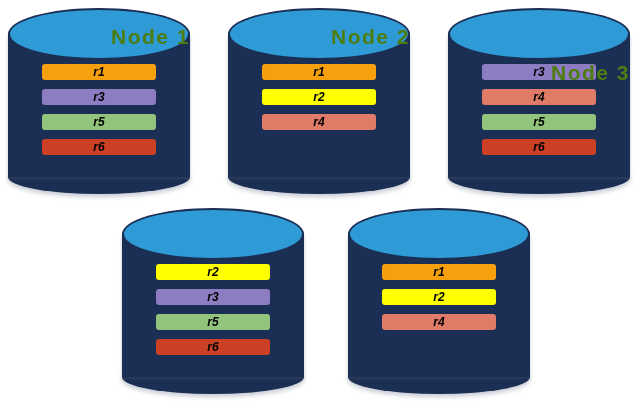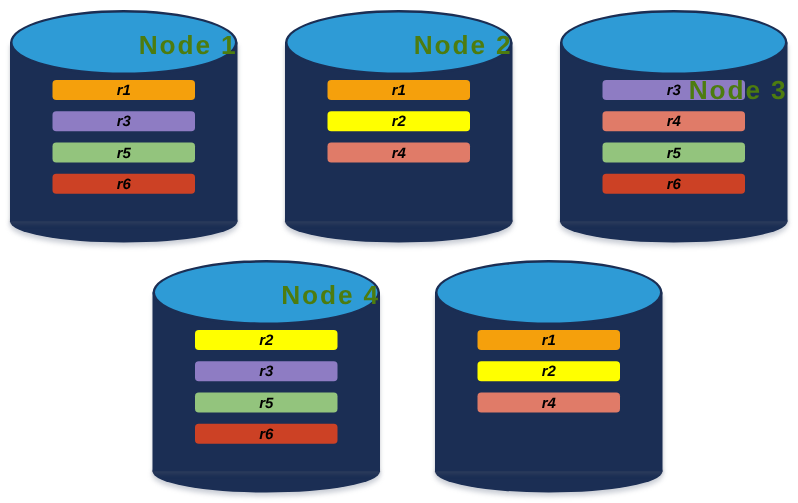--- a/index.html
+++ b/index.html
@@ -128,21 +128,20 @@
         <div class="replica" style="background: rgb(147, 196, 125);">r5</div>
         <div class="replica" style="background: rgb(204, 65, 37);">r6</div>
       </div>
     </div>
     <div class="node" style="left: 122px; top: 208px; width: 182px; height: 186px;">
       <div class="cyl">
         <div class="cyl-bottom" style="top: 152px; height: 34px;"></div>
         <div class="cyl-body" style="top: 26px; height: 143px;"></div>
         <div class="cyl-top" style="top: 0px; height: 52px;"></div>
       </div>
-      <div class="node-title" style="top: 18px;">Node  4</div>
       <div class="replica-stack" style="left: 34px; right: 34px; top: 56px;">
         <div class="replica" style="background: rgb(255, 255, 0);">r2</div>
         <div class="replica" style="background: rgb(142, 124, 195);">r3</div>
         <div class="replica" style="background: rgb(147, 196, 125);">r5</div>
         <div class="replica" style="background: rgb(204, 65, 37);">r6</div>
       </div>
     </div>
     <div class="node" style="left: 348px; top: 208px; width: 182px; height: 186px;">
       <div class="cyl">
         <div class="cyl-bottom" style="top: 152px; height: 34px;"></div>

